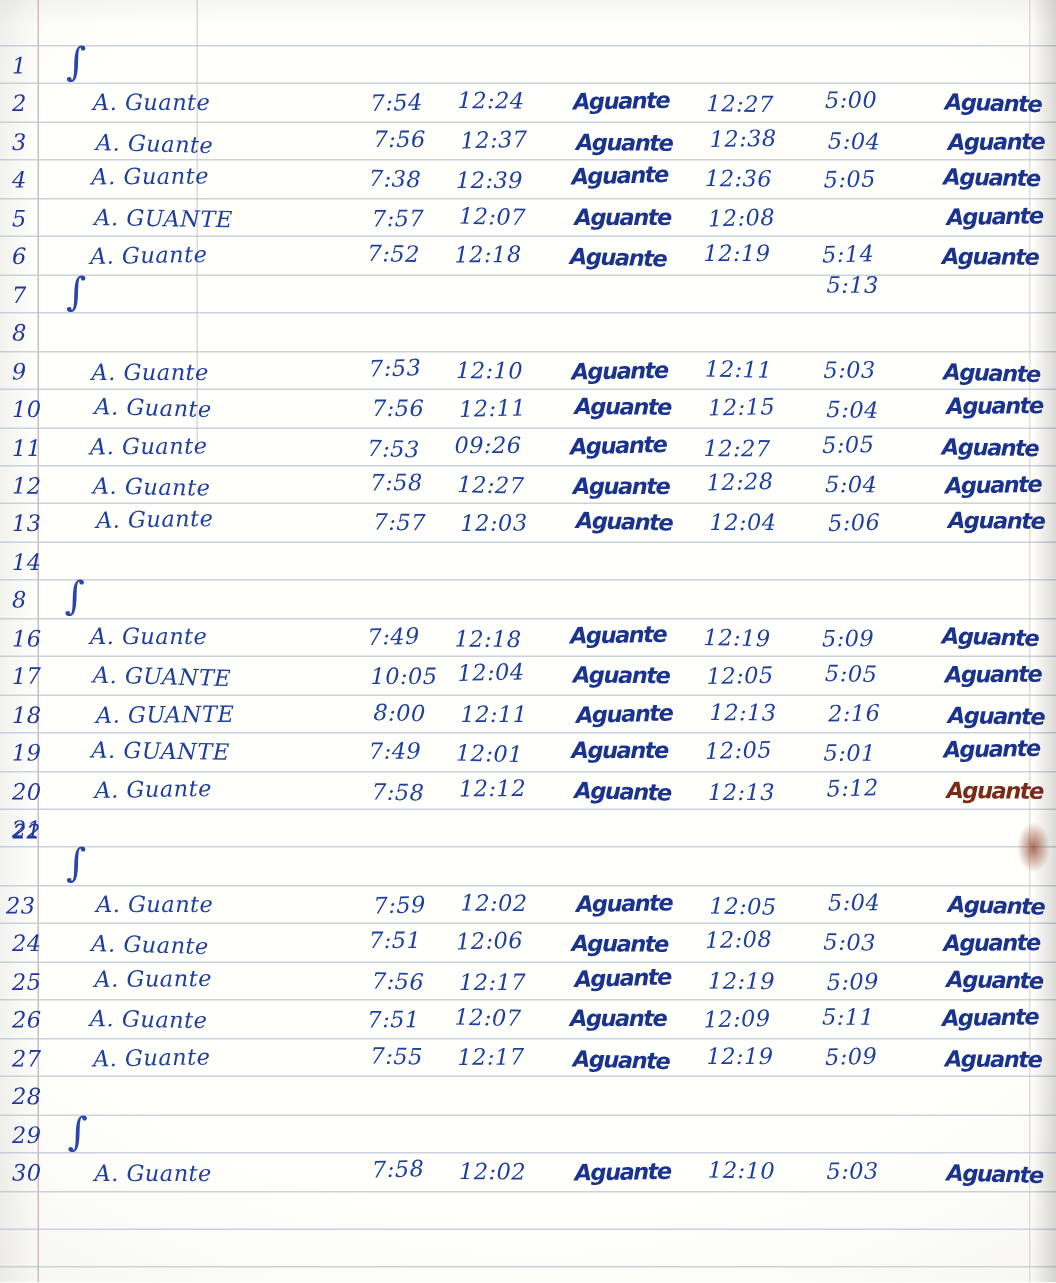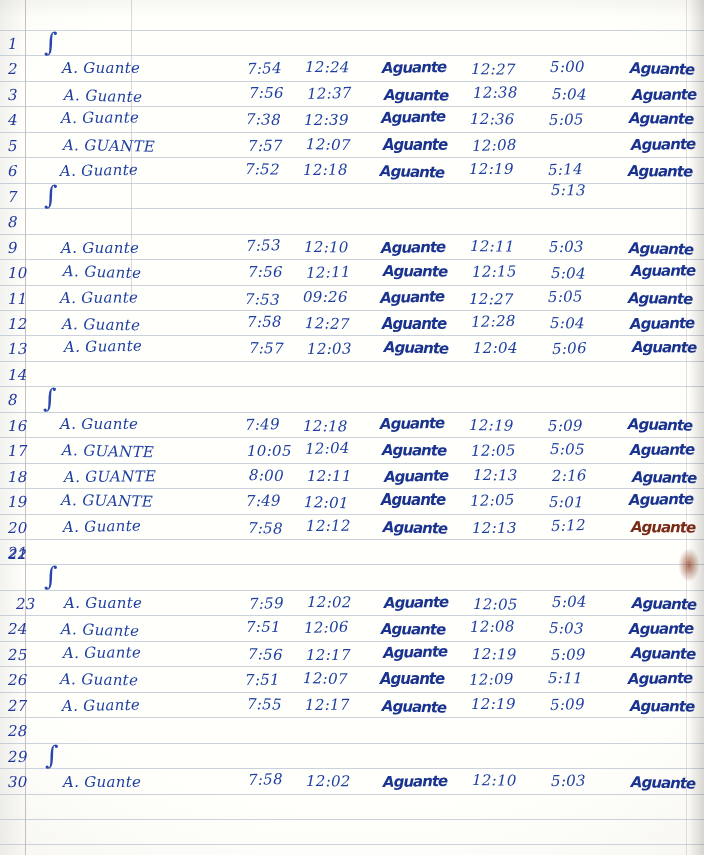--- a/index.html
+++ b/index.html
@@ -269,21 +269,21 @@
       <div class="hand name" style="left: 63px; top: 517.55px; transform: rotate(-1deg);">A. Guante</div>
       <div class="hand tm" style="left: 248px; top: 518.55px; transform: rotate(1deg);">7:58</div>
       <div class="hand tm" style="left: 306px; top: 516.55px; transform: rotate(-0.5deg);">12:12</div>
       <div class="hand sig" style="left: 383px; top: 517.55px; transform: rotate(1.5deg);">Aguante</div>
       <div class="hand tm" style="left: 472px; top: 518.55px;">12:13</div>
       <div class="hand tm" style="left: 551px; top: 516.55px; transform: rotate(-1.5deg);">5:12</div>
       <div class="hand sig red" style="left: 631px; top: 517.55px; transform: rotate(0.5deg);">Aguante</div>
       <div class="hand daynum" style="left: 8px; top: 544px; transform: rotate(-0.4deg);">21</div>
       <div class="hand daynum" style="left: 8px; top: 547px; transform: rotate(0.2deg); font-family: Liberation Mono, monospace;">22</div>
       <div class="weekend-mark" style="left: 44px; top: 561.45px;">∫</div>
-      <div class="hand daynum" style="left: 16px; top: 594.9px; transform: rotate(-0.15deg);">23</div>
+      <div class="hand daynum" style="left: 4px; top: 594.9px; transform: rotate(-0.15deg);">23</div>
       <div class="hand name" style="left: 64px; top: 593.9px;">A. Guante</div>
       <div class="hand tm" style="left: 249px; top: 594.9px; transform: rotate(-1.5deg);">7:59</div>
       <div class="hand tm" style="left: 307px; top: 592.9px; transform: rotate(0.5deg);">12:02</div>
       <div class="hand sig" style="left: 384px; top: 593.9px; transform: rotate(-1deg);">Aguante</div>
       <div class="hand tm" style="left: 473px; top: 594.9px; transform: rotate(1deg);">12:05</div>
       <div class="hand tm" style="left: 552px; top: 592.9px; transform: rotate(-0.5deg);">5:04</div>
       <div class="hand sig" style="left: 632px; top: 593.9px; transform: rotate(1.5deg);">Aguante</div>
       <div class="hand daynum" style="left: 8px; top: 620.35px; transform: rotate(0.45deg);">24</div>
       <div class="hand name" style="left: 61px; top: 620.35px; transform: rotate(1.5deg);">A. Guante</div>
       <div class="hand tm" style="left: 246px; top: 618.35px;">7:51</div>

